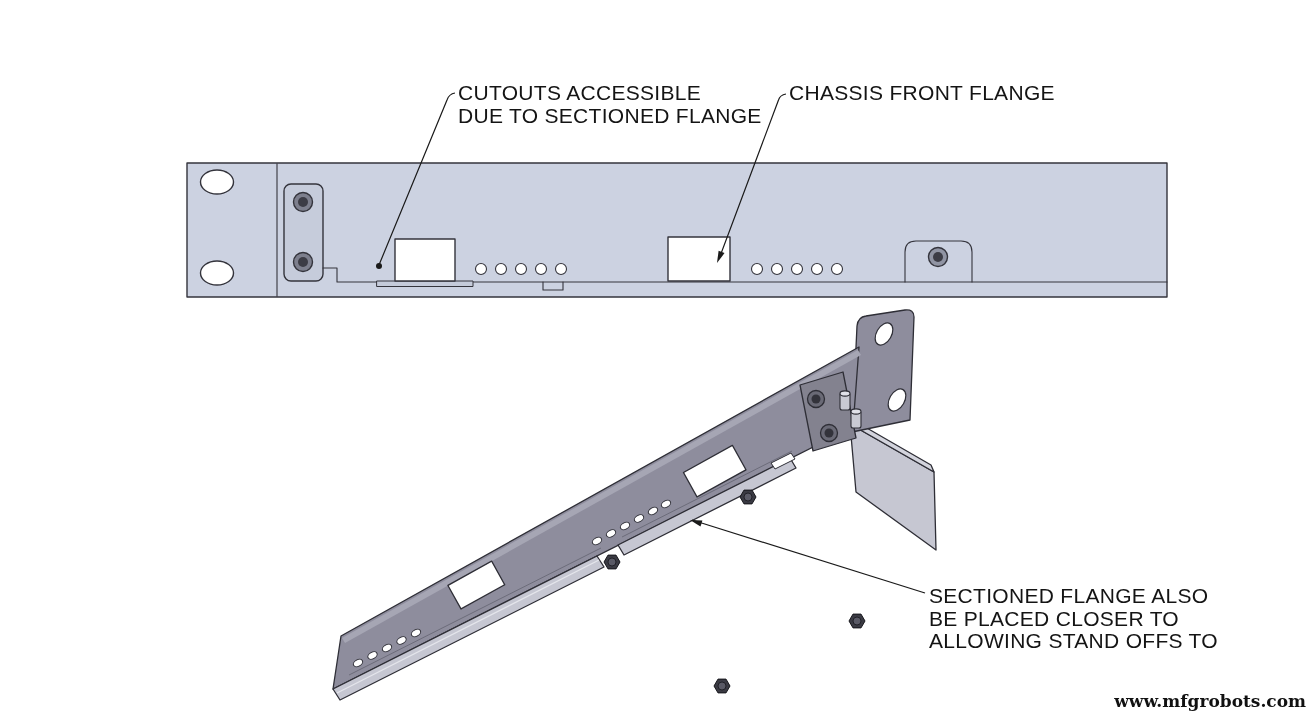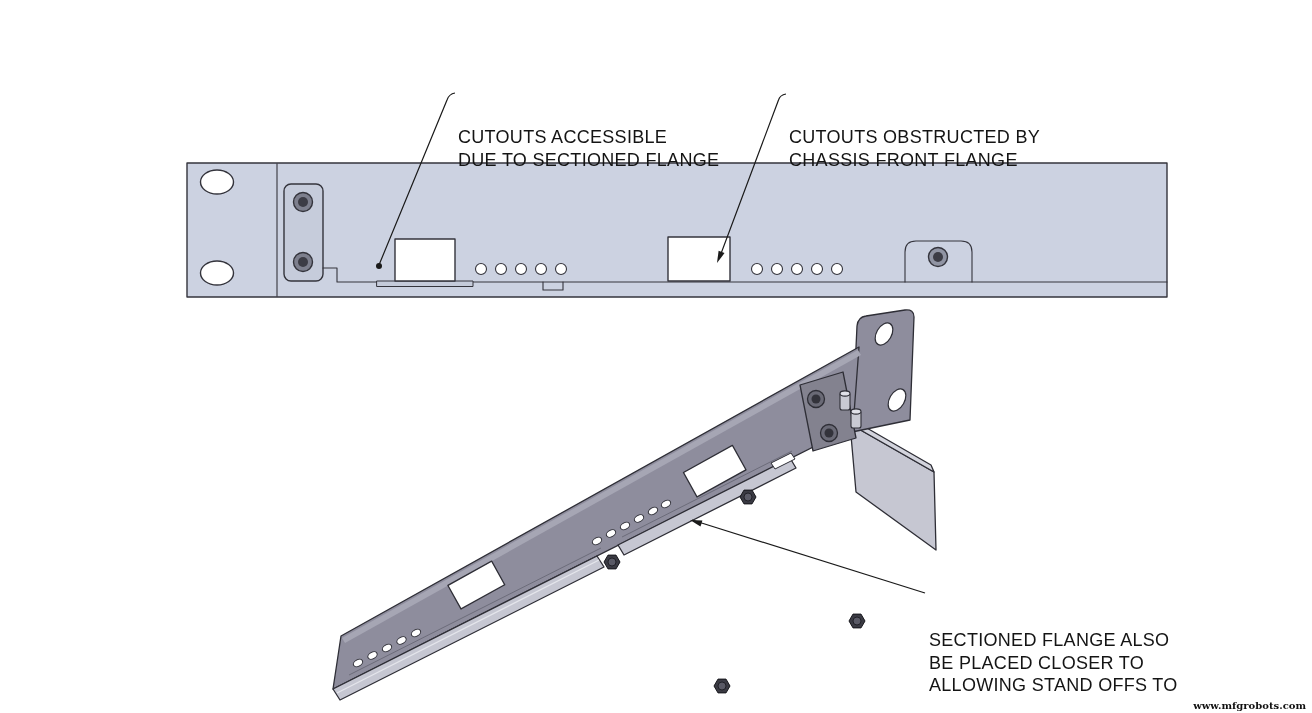--- a/index.html
+++ b/index.html
@@ -9,32 +9,31 @@
     width: 1312px;
     height: 713px;
     background: #ffffff;
     overflow: hidden;
     font-family: "Liberation Sans", sans-serif;
   }
   .canvas > svg { position: absolute; left: 0; top: 0; }
   .annotation {
     position: absolute;
     color: #141414;
-    font-size: 18px;
+    font-size: 21px;
     line-height: 22.5px;
     letter-spacing: 0.3px;
     white-space: nowrap;
-    margin-top: 44px;
   }
   .watermark {
     position: absolute;
     right: 6px;
     bottom: 2px;
     font-family: "DejaVu Serif", serif;
-    font-size: 10px;
+    font-size: 17px;
     font-weight: 700;
     color: #111111;
   }
 </style>
 </head>
 <body>
 
 <div class="canvas">
 
   <svg width="1312" height="713" viewBox="0 0 1312 713">
@@ -174,21 +173,20 @@
       <polygon points="690,520 702.4,520.5 700.5,526.6" fill="#1a1a1a" stroke="none"></polygon>
     </g>
   </svg>
 
   <div class="annotation" style="left:458px; top:82px;">
     <div>CUTOUTS ACCESSIBLE</div>
     <div>DUE TO SECTIONED FLANGE</div>
   </div>
 
   <div class="annotation" style="left:789px; top:82px;">
-    <div>CUTOUTS OBSTRUCTED BY</div>
     <div>CHASSIS FRONT FLANGE</div>
   </div>
 
   <div class="annotation" style="left:929px; top:585px;">
     <div>SECTIONED FLANGE ALSO</div>
     <div>BE PLACED CLOSER TO</div>
     <div>ALLOWING STAND OFFS TO</div>
   </div>
 
   <div class="watermark">www.mfgrobots.com</div>

